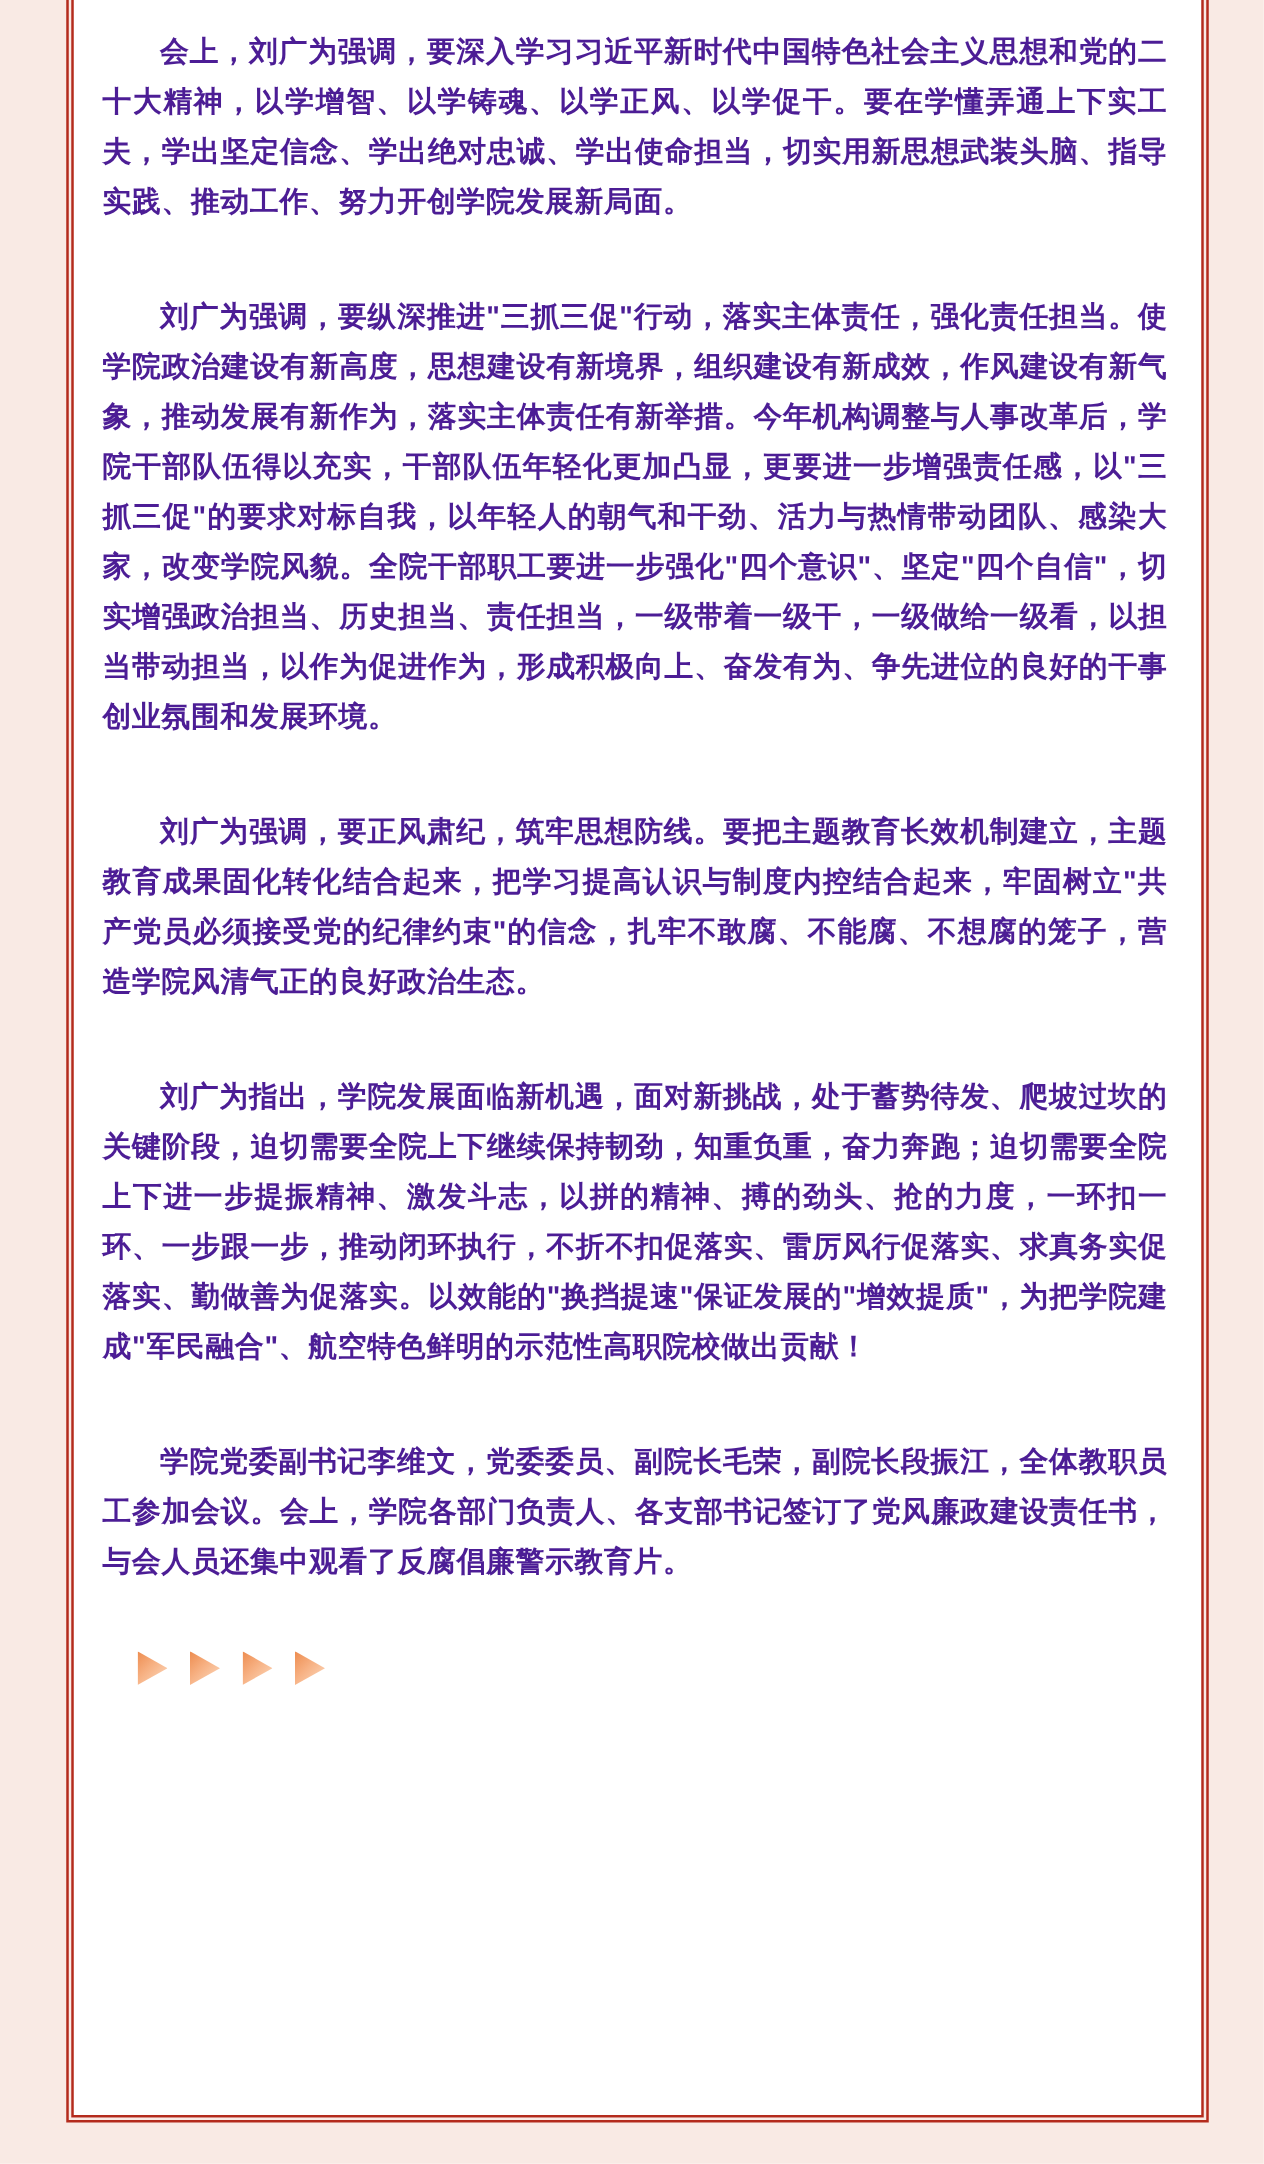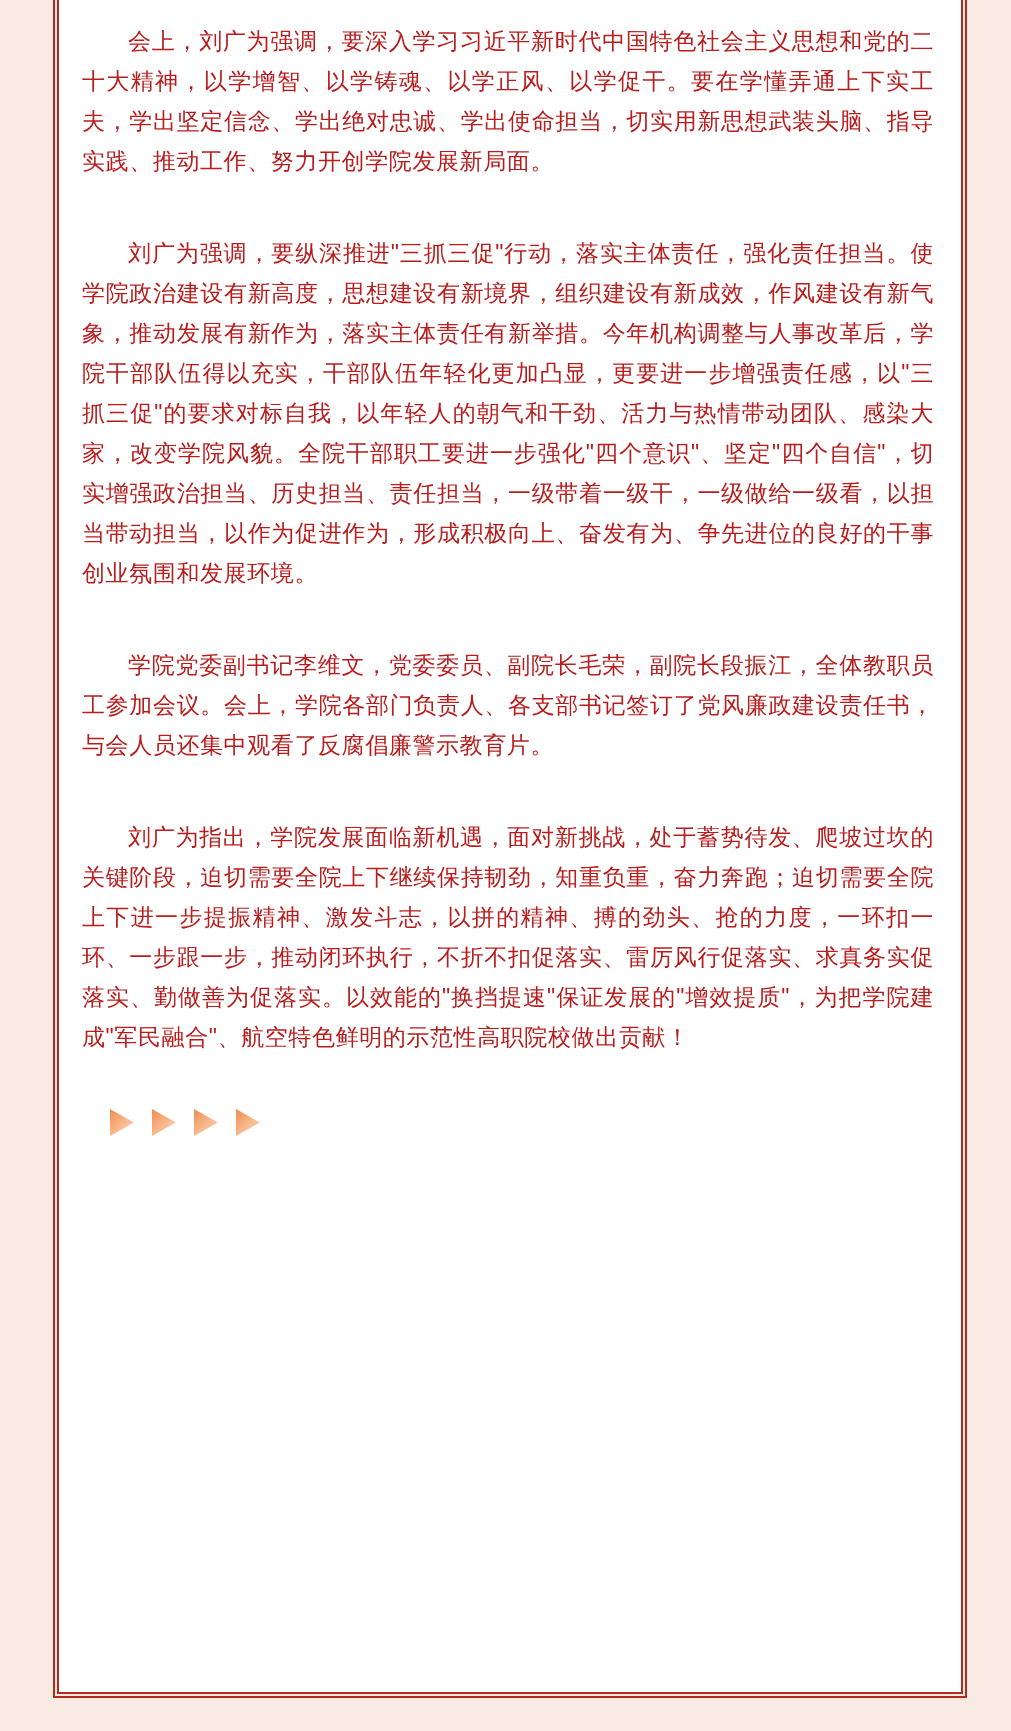--- a/index.html
+++ b/index.html
@@ -27,22 +27,22 @@
     position: absolute;
     left: 23px;
     top: 31px;
     width: 852px;
   }
   .para {
     margin: 0 0 52px 0;
     font-size: 23px;
     line-height: 40px;
     letter-spacing: 0.6px;
-    color: #b91c1c;
-    font-weight: 400;
+    color: #4c1d95;
+    font-weight: 700;
     text-align: justify;
     text-indent: 2em;
     word-break: break-all;
   }
   .arrows {
     margin-top: 21px;
     padding-left: 28px;
     display: flex;
     gap: 18px;
   }
@@ -54,22 +54,23 @@
     clip-path: polygon(0 0, 100% 50%, 0 100%);
   }
 </style>
 </head>
 <body>
 
 <div class="frame">
   <div class="article">
     <p class="para">会上，刘广为强调，要深入学习习近平新时代中国特色社会主义思想和党的二十大精神，以学增智、以学铸魂、以学正风、以学促干。要在学懂弄通上下实工夫，学出坚定信念、学出绝对忠诚、学出使命担当，切实用新思想武装头脑、指导实践、推动工作、努力开创学院发展新局面。</p>
     <p class="para">刘广为强调，要纵深推进"三抓三促"行动，落实主体责任，强化责任担当。使学院政治建设有新高度，思想建设有新境界，组织建设有新成效，作风建设有新气象，推动发展有新作为，落实主体责任有新举措。今年机构调整与人事改革后，学院干部队伍得以充实，干部队伍年轻化更加凸显，更要进一步增强责任感，以"三抓三促"的要求对标自我，以年轻人的朝气和干劲、活力与热情带动团队、感染大家，改变学院风貌。全院干部职工要进一步强化"四个意识"、坚定"四个自信"，切实增强政治担当、历史担当、责任担当，一级带着一级干，一级做给一级看，以担当带动担当，以作为促进作为，形成积极向上、奋发有为、争先进位的良好的干事创业氛围和发展环境。</p>
+    <p class="para">刘广为强调，要正风肃纪，筑牢思想防线。要把主题教育长效机制建立，主题教育成果固化转化结合起来，把学习提高认识与制度内控结合起来，牢固树立"共产党员必须接受党的纪律约束"的信念，扎牢不敢腐、不能腐、不想腐的笼子，营造学院风清气正的良好政治生态。</p>
+    <p class="para">刘广为指出，学院发展面临新机遇，面对新挑战，处于蓄势待发、爬坡过坎的关键阶段，迫切需要全院上下继续保持韧劲，知重负重，奋力奔跑；迫切需要全院上下进一步提振精神、激发斗志，以拼的精神、搏的劲头、抢的力度，一环扣一环、一步跟一步，推动闭环执行，不折不扣促落实、雷厉风行促落实、求真务实促落实、勤做善为促落实。以效能的"换挡提速"保证发展的"增效提质"，为把学院建成"军民融合"、航空特色鲜明的示范性高职院校做出贡献！</p>
     <p class="para">学院党委副书记李维文，党委委员、副院长毛荣，副院长段振江，全体教职员工参加会议。会上，学院各部门负责人、各支部书记签订了党风廉政建设责任书，与会人员还集中观看了反腐倡廉警示教育片。</p>
-    <p class="para">刘广为指出，学院发展面临新机遇，面对新挑战，处于蓄势待发、爬坡过坎的关键阶段，迫切需要全院上下继续保持韧劲，知重负重，奋力奔跑；迫切需要全院上下进一步提振精神、激发斗志，以拼的精神、搏的劲头、抢的力度，一环扣一环、一步跟一步，推动闭环执行，不折不扣促落实、雷厉风行促落实、求真务实促落实、勤做善为促落实。以效能的"换挡提速"保证发展的"增效提质"，为把学院建成"军民融合"、航空特色鲜明的示范性高职院校做出贡献！</p>
     <div class="arrows">
       <span class="tri"></span>
       <span class="tri"></span>
       <span class="tri"></span>
       <span class="tri"></span>
     </div>
   </div>
 </div>
 
 </body></html>

